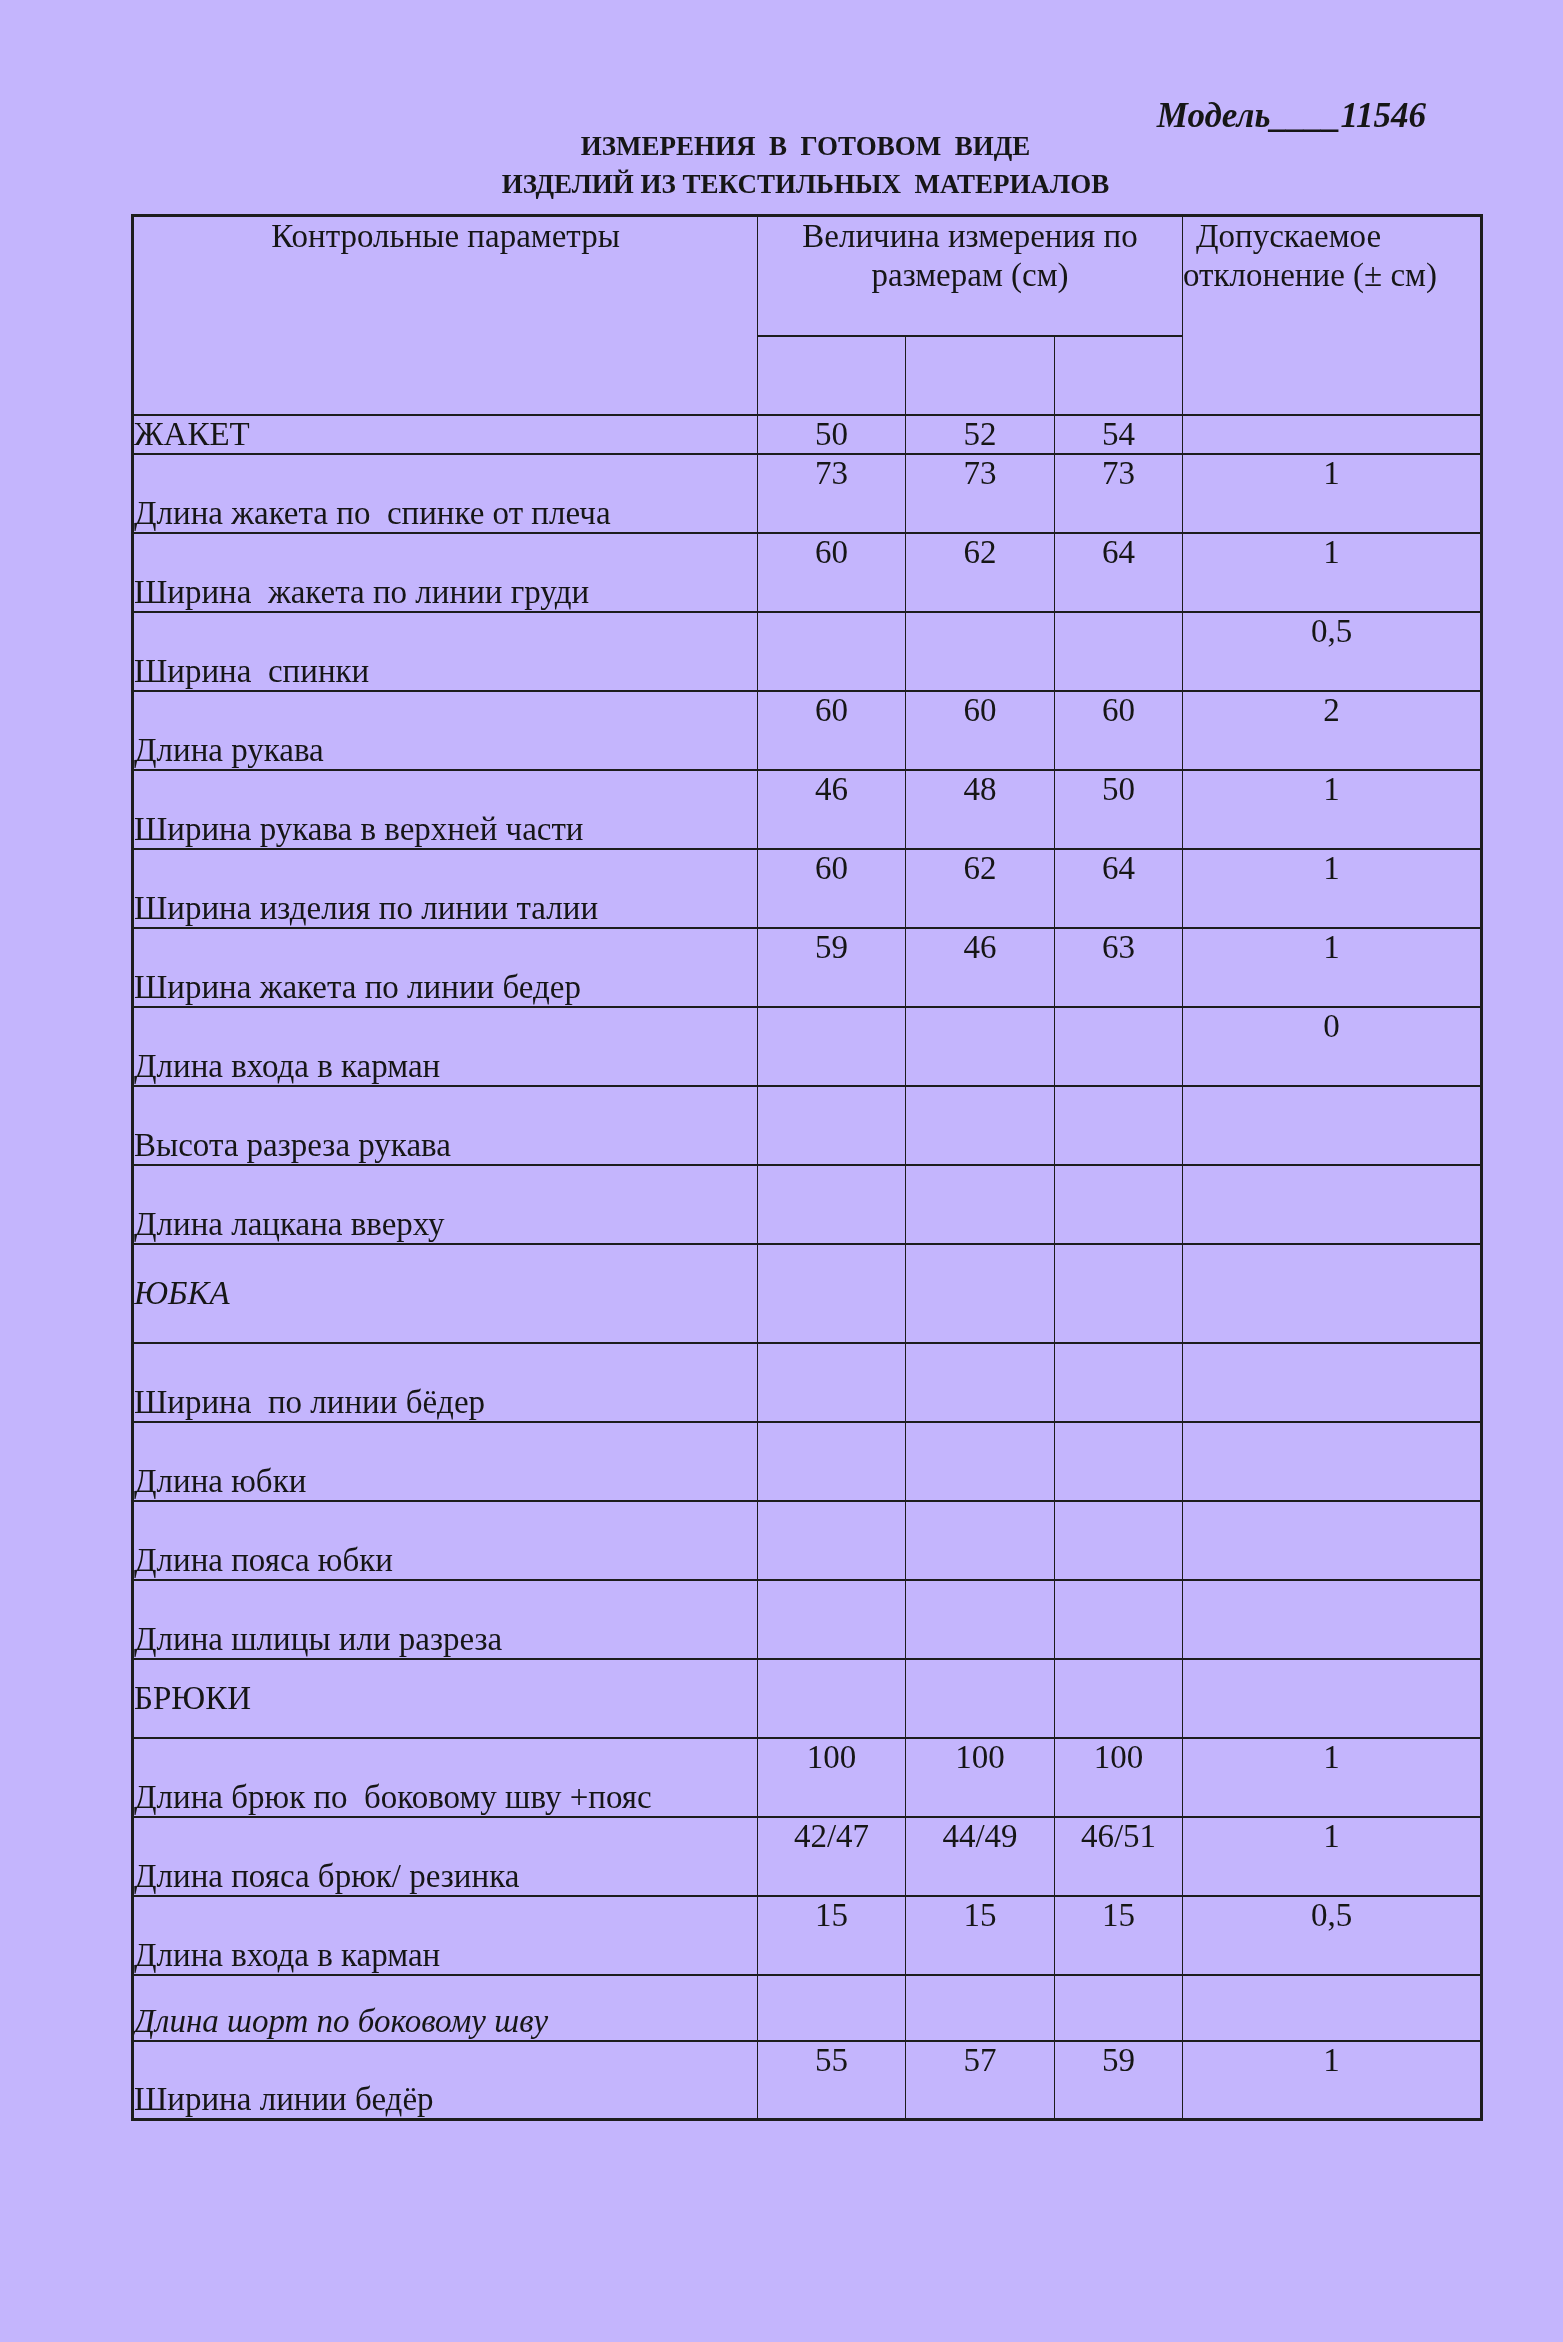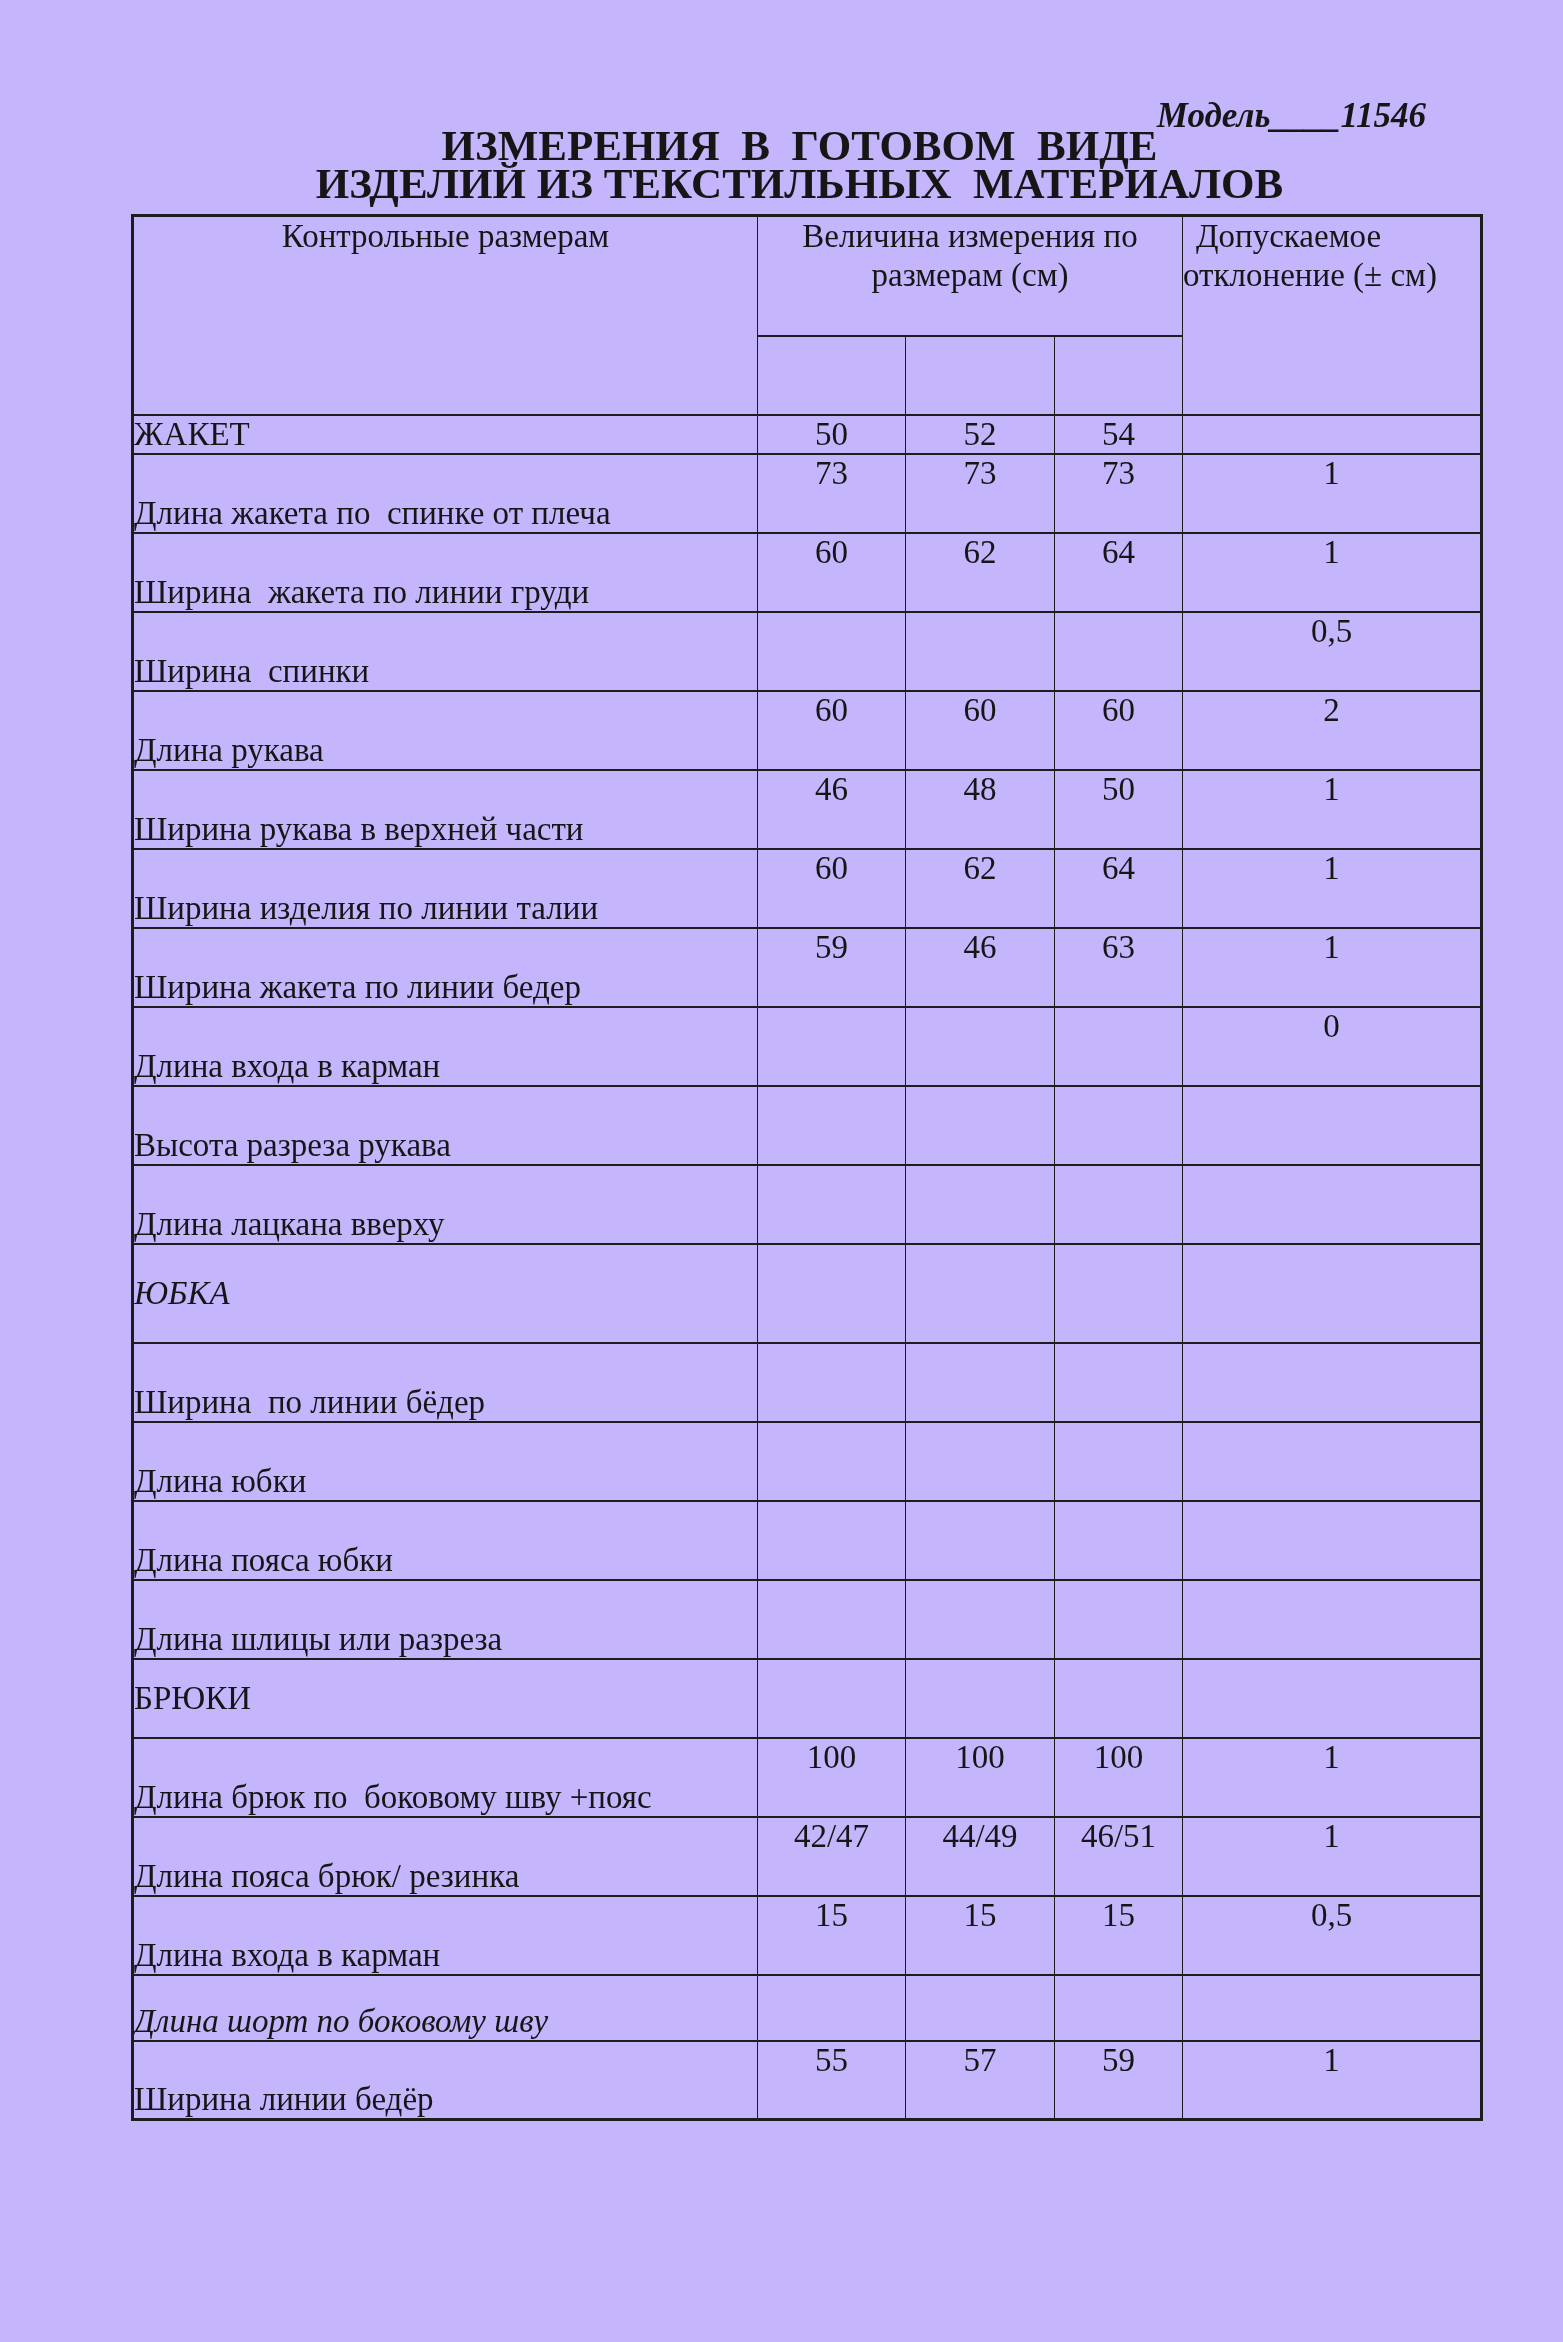--- a/index.html
+++ b/index.html
@@ -23,24 +23,24 @@
     width: 1426px;
     text-align: right;
     font-size: 35px;
     font-weight: bold;
     font-style: italic;
     white-space: pre;
   }
   .doc-title {
     position: absolute;
     top: 127px;
-    left: 125px;
+    left: 131px;
     width: 1349px;
     text-align: center;
-    font-size: 43px;
+    font-size: 27px;
     font-weight: bold;
     line-height: 38px;
   }
   .doc-title .line { white-space: pre; }
 
   table.meas {
     position: absolute;
     top: 214px;
     left: 131px;
     width: 1349px;
@@ -117,21 +117,21 @@
   <table class="meas">
     <colgroup>
       <col style="width:625px">
       <col style="width:148px">
       <col style="width:149px">
       <col style="width:128px">
       <col style="width:299px">
     </colgroup>
     <thead>
       <tr style="height:120px">
-        <th class="th-params" rowspan="2">Контрольные размерам</th>
+        <th class="th-params" rowspan="2">Контрольные параметры</th>
         <th class="th-measure" colspan="3">Величина измерения по размерам (см)</th>
         <th class="th-allow" rowspan="2">Допускаемое отклонение (± см)</th>
       </tr>
       <tr class="subhead">
         <td></td>
         <td></td>
         <td></td>
       </tr>
     </thead>
     <tbody>

